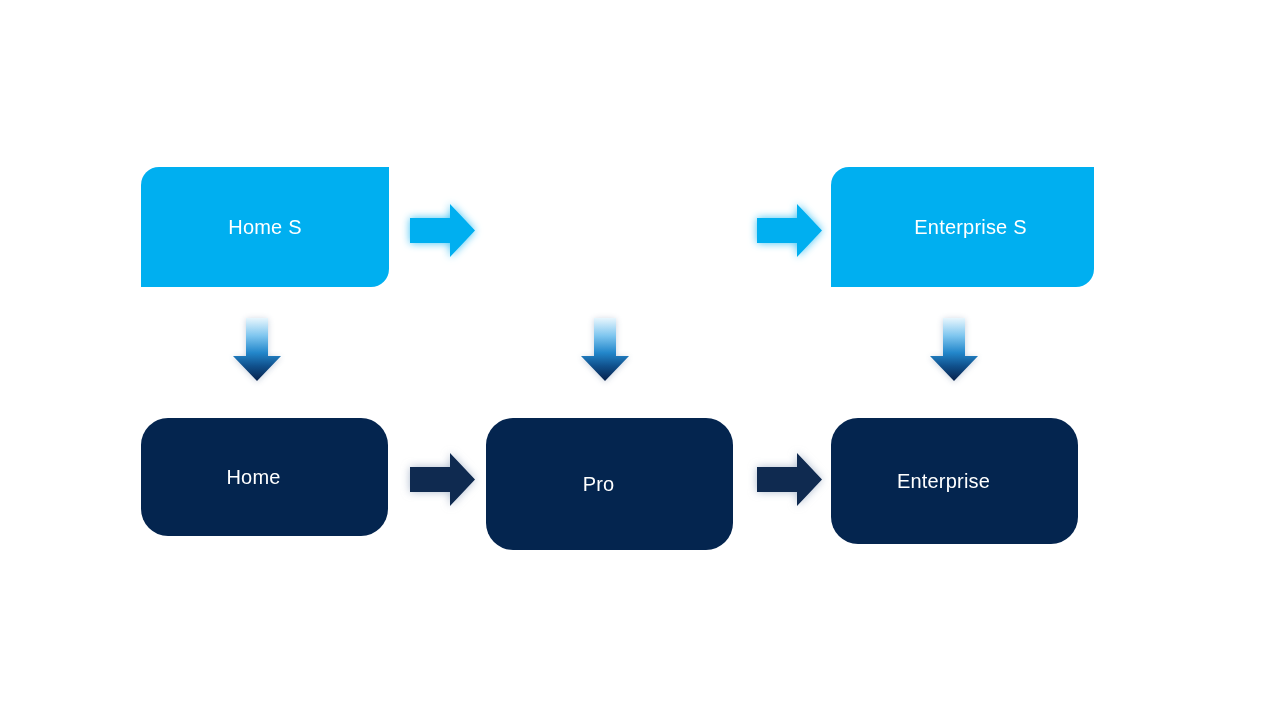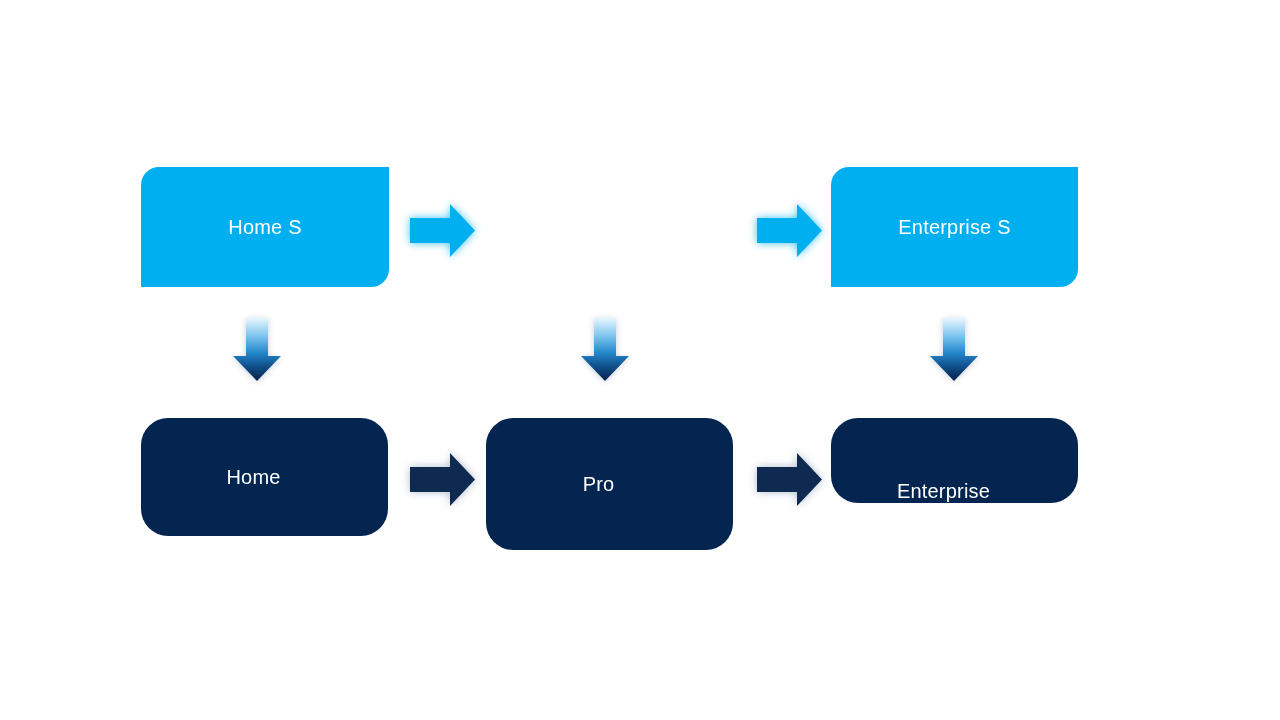--- a/index.html
+++ b/index.html
@@ -52,21 +52,21 @@
       <stop offset="1" style="stop-color:var(--down_grad_4,#07204A)"></stop>
     </linearGradient>
   </defs>
 </svg>
 
 <div class="stage">
 
   <div class="node box-top" style="left:141px;top:167px;width:248px;height:120px;">
     <span class="label">Home S</span>
   </div>
-  <div class="node box-top" style="left:831px;top:167px;width:247px;height:120px;">
+  <div class="node box-top" style="left:831px;top:167px;width:247px;height:120px;padding-left:16px;">
     <span class="label">Enterprise S</span>
   </div>
 
   <div class="arrow ra-top" style="left:410px;top:204px;width:65px;height:53px;">
     <svg viewBox="0 0 65 53">
         <polygon points="0,14 40,14 40,0 65,26.5 40,53 40,39 0,39"></polygon>
       </svg>
   </div>
   <div class="arrow ra-top" style="left:757px;top:204px;width:65px;height:53px;">
     <svg viewBox="0 0 65 53">
@@ -89,21 +89,21 @@
         <polygon points="13,0 35,0 35,38 48,38 24,63 0,38 13,38" fill="url(#downGrad)"></polygon>
       </svg>
   </div>
 
   <div class="node box-bottom" style="left:141px;top:418px;width:247px;height:118px;">
     <span class="label">Home</span>
   </div>
   <div class="node box-bottom" style="left:486px;top:418px;width:247px;height:132px;">
     <span class="label">Pro</span>
   </div>
-  <div class="node box-bottom" style="left:831px;top:418px;width:247px;height:85px;align-items:flex-end;">
+  <div class="node box-bottom" style="left:831px;top:418px;width:247px;height:126px;">
     <span class="label">Enterprise</span>
   </div>
 
   <div class="arrow ra-bottom" style="left:410px;top:453px;width:65px;height:53px;">
     <svg viewBox="0 0 65 53">
         <polygon points="0,14 40,14 40,0 65,26.5 40,53 40,39 0,39"></polygon>
       </svg>
   </div>
   <div class="arrow ra-bottom" style="left:757px;top:453px;width:65px;height:53px;">
     <svg viewBox="0 0 65 53">

